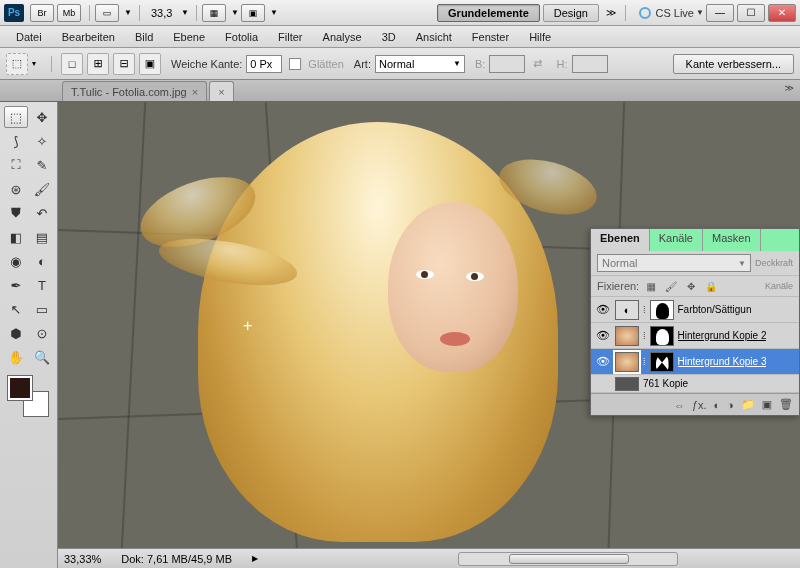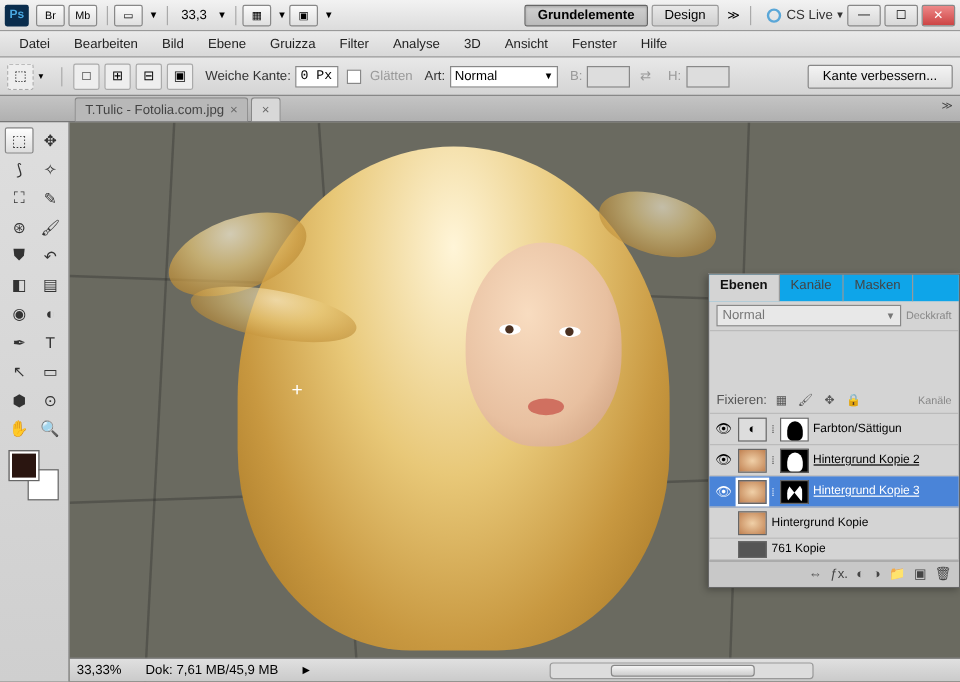--- a/index.html
+++ b/index.html
@@ -19,21 +19,21 @@
 .win-min, .win-max { background: linear-gradient(#f0f0f0,#d8d8d8); }
 .win-close { background: linear-gradient(#e88,#c44); color: #fff; }
 
 .menubar { height: 22px; background: linear-gradient(#eaeaea,#d8d8d8); display: flex; align-items: center; padding: 0 8px; border-bottom: 1px solid #999; gap: 4px; }
 .menu-item { padding: 2px 8px; color: #222; }
 
 .optionsbar { height: 32px; background: linear-gradient(#e8e8e8,#d4d4d4); display: flex; align-items: center; padding: 0 6px; border-bottom: 1px solid #888; gap: 4px; }
 .opt-icon { width: 22px; height: 22px; border: 1px solid #aaa; border-radius: 2px; background: #eee; display: flex; align-items: center; justify-content: center; font-size: 11px; }
 .opt-icon.dashed { border-style: dashed; }
 .opt-label { color: #333; margin-left: 6px; }
-.opt-input { width: 36px; height: 18px; border: 1px solid #888; background: #fff; padding: 0 3px; font-family: Liberation Mono, monospace; }
+.opt-input { width: 36px; height: 18px; border: 1px solid #888; background: #fff; padding: 0 3px; }
 .opt-check { width: 12px; height: 12px; border: 1px solid #888; background: #fff; margin: 0 3px; }
 .opt-select { width: 90px; height: 18px; border: 1px solid #888; background: #fff; padding: 0 3px; display: flex; align-items: center; justify-content: space-between; }
 .opt-gray { color: #999; }
 .opt-spacer { flex: 1; }
 .opt-button { padding: 3px 12px; background: linear-gradient(#f4f4f4,#ddd); border: 1px solid #888; border-radius: 2px; }
 
 .tabbar { height: 22px; background: linear-gradient(#c4c4c4,#b0b0b0); display: flex; align-items: flex-end; padding-left: 62px; border-bottom: 1px solid #666; position: relative; }
 .doc-tab { height: 20px; padding: 0 8px; display: flex; align-items: center; gap: 5px; border: 1px solid #888; border-bottom: none; border-radius: 3px 3px 0 0; margin-right: 2px; font-size: 10px; }
 .doc-tab.inactive { background: #b8b8b8; color: #444; }
 .doc-tab.active { background: #d8d8d8; color: #222; }
@@ -58,26 +58,26 @@
 .eye { position: absolute; width: 18px; height: 9px; background: #fff; border-radius: 50%; }
 .eye::after { content: ''; position: absolute; width: 7px; height: 7px; background: #4a3020; border-radius: 50%; left: 5px; top: 1px; }
 .lips { position: absolute; left: 52px; top: 130px; width: 30px; height: 14px; background: #d07060; border-radius: 50%; }
 .cursor-cross { position: absolute; left: 185px; top: 215px; color: #fff; font-size: 16px; pointer-events: none; }
 
 .statusbar { position: absolute; bottom: 0; left: 0; right: 0; height: 20px; background: linear-gradient(#e0e0e0,#cacaca); border-top: 1px solid #888; display: flex; align-items: center; padding: 0 6px; font-size: 10px; gap: 20px; }
 .scroll-h { position: absolute; bottom: 2px; left: 400px; width: 220px; height: 14px; background: #ddd; border: 1px solid #999; border-radius: 3px; }
 .scroll-thumb { position: absolute; left: 50px; top: 1px; width: 120px; height: 10px; background: linear-gradient(#f4f4f4,#ccc); border: 1px solid #888; border-radius: 3px; }
 
 .layers-panel { position: absolute; right: 0; top: 228px; width: 210px; background: #d4d4d4; border: 1px solid #666; box-shadow: -2px 2px 6px rgba(0,0,0,0.3); }
-.panel-tabs { display: flex; height: 22px; background: #0ea5e9; }
+.panel-tabs { display: flex; height: 22px; background: #86efac; }
 .p-tab { padding: 3px 9px; color: #444; border-right: 1px solid #999; }
 .p-tab.active { background: #d4d4d4; color: #111; font-weight: bold; }
 .panel-row { display: flex; align-items: center; padding: 3px 6px; gap: 4px; border-bottom: 1px solid #bbb; }
 .blend-select { flex: 1; height: 18px; border: 1px solid #888; background: #e8e8e8; padding: 0 4px; display: flex; align-items: center; justify-content: space-between; color: #777; }
-.lock-row { font-size: 10px; color: #555; margin-top: 48px; }
+.lock-row { font-size: 10px; color: #555; }
 .lock-icon { width: 16px; height: 14px; display: inline-flex; align-items: center; justify-content: center; font-size: 10px; }
 .layer-list { max-height: 130px; overflow: hidden; }
 .layer { display: flex; align-items: center; height: 26px; padding: 0 4px; gap: 4px; border-bottom: 1px solid #bbb; }
 .layer.selected { background: #4a84d8; color: #fff; }
 .eye-icon { width: 16px; text-align: center; font-size: 11px; }
 .layer-thumb { width: 24px; height: 20px; border: 1px solid #666; background: #888; }
 .layer-thumb.face-th { background: radial-gradient(#f0d0a8,#c08050); }
 .layer-thumb.mask-w { background: #fff; position: relative; }
 .layer-thumb.mask-b { background: #000; position: relative; }
 .mask-shape-b { position: absolute; left: 5px; top: 2px; width: 13px; height: 16px; background: #000; border-radius: 50% 50% 30% 30%; }
@@ -122,21 +122,21 @@
     <div class="win-btn win-max">☐</div>
     <div class="win-btn win-close">✕</div>
   </div>
 </div>
 
 <div class="menubar">
   <span class="menu-item">Datei</span>
   <span class="menu-item">Bearbeiten</span>
   <span class="menu-item">Bild</span>
   <span class="menu-item">Ebene</span>
-  <span class="menu-item">Gruizza</span>
+  <span class="menu-item">Fotolia</span>
   <span class="menu-item">Filter</span>
   <span class="menu-item">Analyse</span>
   <span class="menu-item">3D</span>
   <span class="menu-item">Ansicht</span>
   <span class="menu-item">Fenster</span>
   <span class="menu-item">Hilfe</span>
 </div>
 
 <div class="optionsbar">
   <div class="opt-icon dashed">⬚</div>
@@ -282,25 +282,20 @@
     </div>
     <div class="layer selected">
       <span class="eye-icon">👁</span>
       <div class="layer-thumb face-th" style="outline:2px solid #fff"></div>
       <span class="link-dots">⁞</span>
       <div class="layer-thumb mask-b">
           <div class="mask-shape-w" style="clip-path:polygon(0 0,100% 100%,100% 0,0 100%)"></div>
         </div>
       <span class="layer-name u">Hintergrund Kopie 3</span>
     </div>
-    <div class="layer">
-      <span class="eye-icon"></span>
-      <div class="layer-thumb face-th"></div>
-      <span class="layer-name">Hintergrund Kopie</span>
-    </div>
     <div class="layer" style="height:18px">
       <span class="eye-icon"></span>
       <div class="layer-thumb" style="height:14px;background:#555"></div>
       <span class="layer-name">761 Kopie</span>
     </div>
   </div>
   <div class="panel-footer">
     <span>⇔</span>
     <span>ƒx.</span>
     <span>◐</span>

